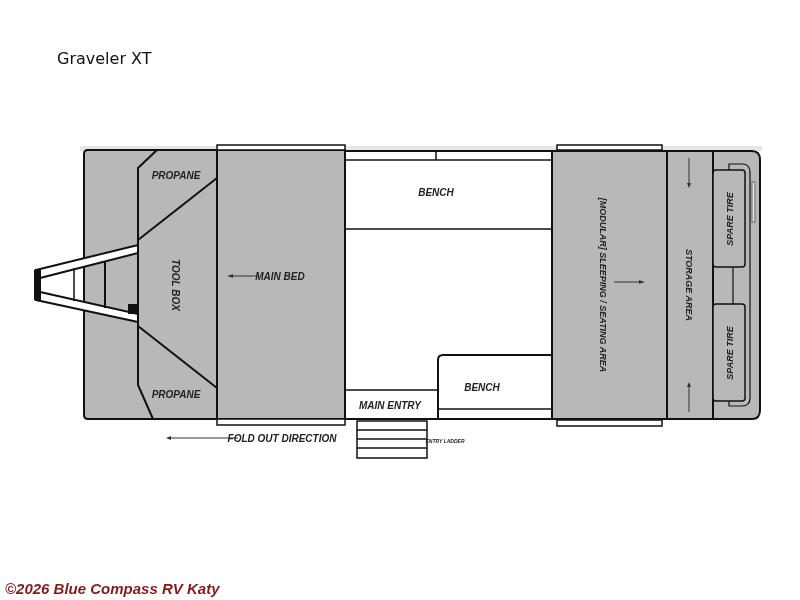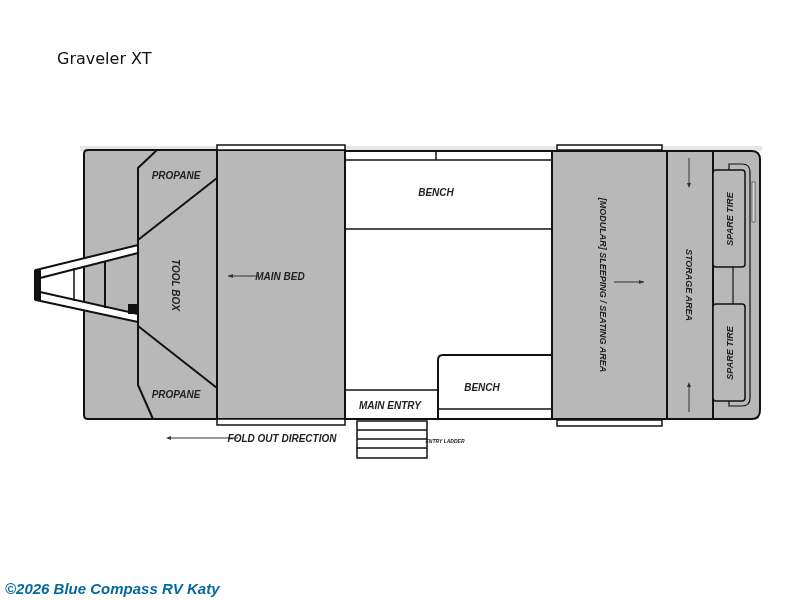--- a/index.html
+++ b/index.html
@@ -1,20 +1,20 @@
 <!DOCTYPE html>
 <html><head>
 <meta charset="utf-8">
 <style>
   html, body { margin: 0; padding: 0; background: #ffffff; }
   body { width: 800px; height: 600px; position: relative; overflow: hidden; font-family: "DejaVu Sans", sans-serif; }
   .title { position: absolute; left: 57px; top: 16px; font-size: 16px; color: #111; font-family: "DejaVu Sans", sans-serif; margin-top: 33px; }
   .floorplan { position: absolute; left: 0; top: 0; width: 800px; height: 600px; }
   .lbl { font-family: "Liberation Sans", sans-serif; font-weight: bold; font-style: italic; fill: #222; }
-  .copyright { position: absolute; left: 5px; top: 580px; font-size: 15px; font-weight: bold; font-style: italic; color: #0369a1; font-family: "Liberation Sans", sans-serif; }
+  .copyright { position: absolute; left: 5px; top: 580px; font-size: 15px; font-weight: bold; font-style: italic; color: #7f1d1d; font-family: "Liberation Sans", sans-serif; }
 </style>
 </head>
 <body>
 
 <div class="title">Graveler XT</div>
 
 <svg class="floorplan" viewBox="0 0 800 600" xmlns="http://www.w3.org/2000/svg">
 
   <rect x="80" y="146" width="682" height="5" fill="#e6e6e6"></rect>
 

